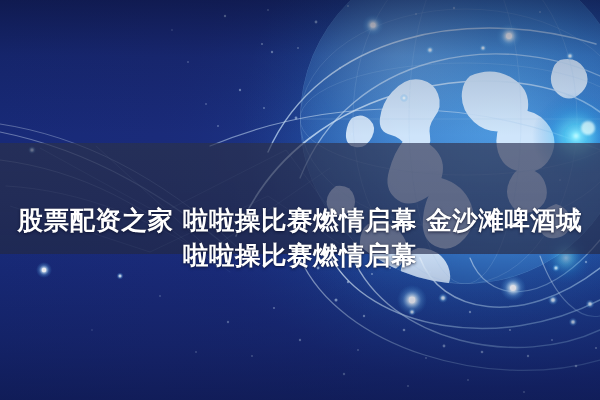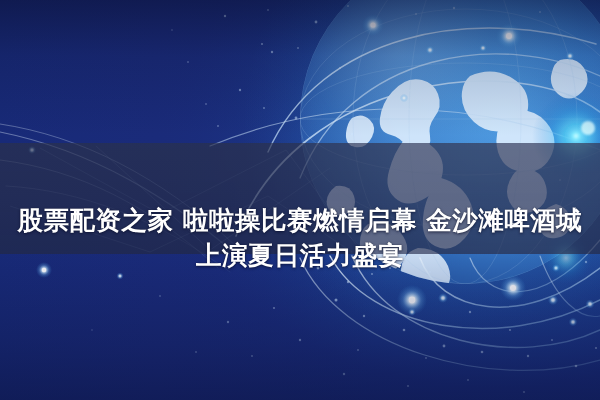--- a/index.html
+++ b/index.html
@@ -286,16 +286,16 @@
     </g>
   </svg>
 
   <div class="layer bg-topfade"></div>
   <div class="layer bg-botfade"></div>
 
   <div class="text-band"></div>
 
   <div class="headline">
     <div class="line line-1">股票配资之家 啦啦操比赛燃情启幕 金沙滩啤酒城</div>
-    <div class="line line-2">上演夏日活力盛宴</div>
+    <div class="line line-2">啦啦操比赛燃情启幕</div>
   </div>
 
 </div>
 
 </body></html>

